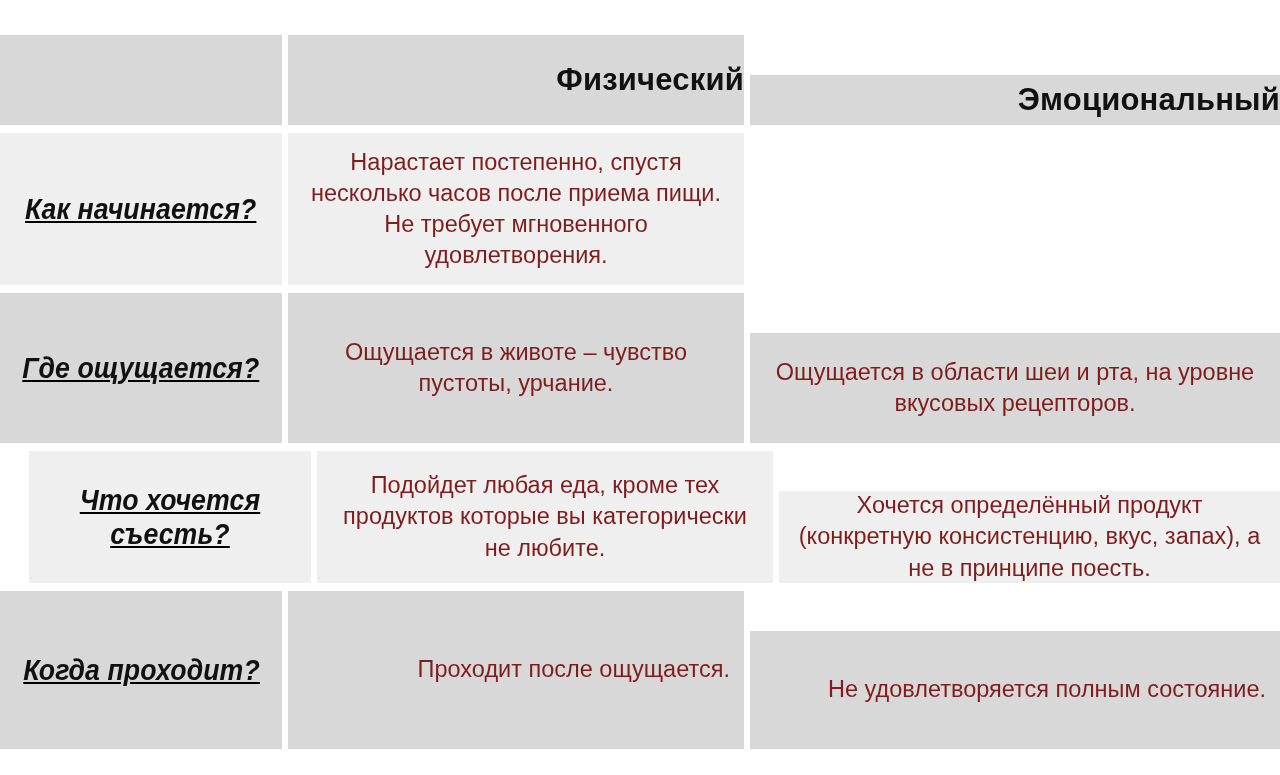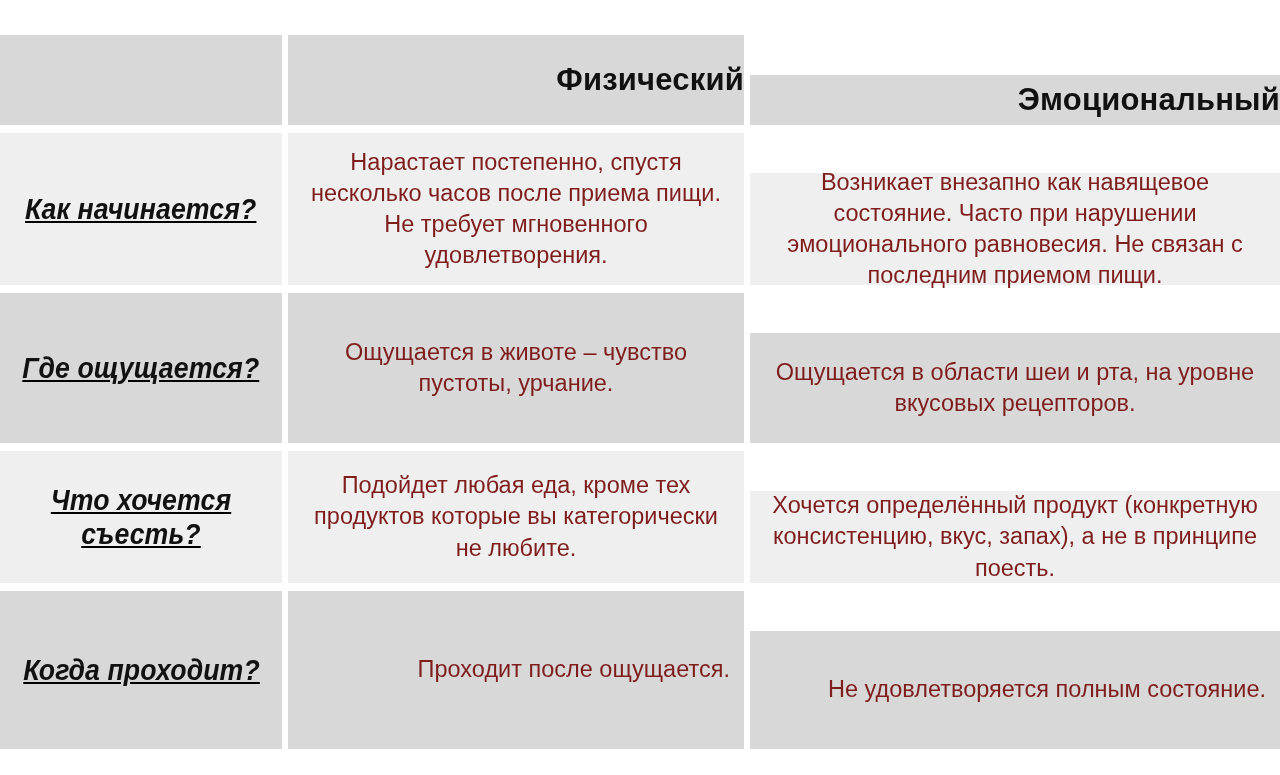--- a/index.html
+++ b/index.html
@@ -30,21 +30,21 @@
 
   .row {
     display: flex;
     column-gap: 6px;
     flex: 0 0 auto;
   }
 
   .row-header  { height: 90px;  }
   .row-r0      { height: 152px; }
   .row-r1      { height: 150px; }
-  .row-r2      { height: 132px; }
+  .row-r2      { height: 132px; padding-left: 29px; }
   .row-r3      { height: 158px; }
 
   .cell {
     box-sizing: border-box;
     display: flex;
     align-items: center;
     justify-content: center;
     text-align: center;
   }
 
@@ -102,23 +102,20 @@
     </div>
   </div>
 
   <div class="row row-r0 band-light">
     <div class="cell label">
       <span class="row-label">Как начинается?</span>
     </div>
     <div class="cell physical">
       <span class="body-text">Нарастает постепенно, спустя несколько часов после приема пищи. Не требует мгновенного удовлетворения.</span>
     </div>
-    <div class="cell emotional">
-      <span class="body-text">Возникает внезапно как навящевое состояние. Часто при нарушении эмоционального равновесия. Не связан с последним приемом пищи.</span>
-    </div>
   </div>
 
   <div class="row row-r1 band-dark">
     <div class="cell label">
       <span class="row-label">Где ощущается?</span>
     </div>
     <div class="cell physical">
       <span class="body-text">Ощущается в животе – чувство пустоты, урчание.</span>
     </div>
     <div class="cell emotional">

